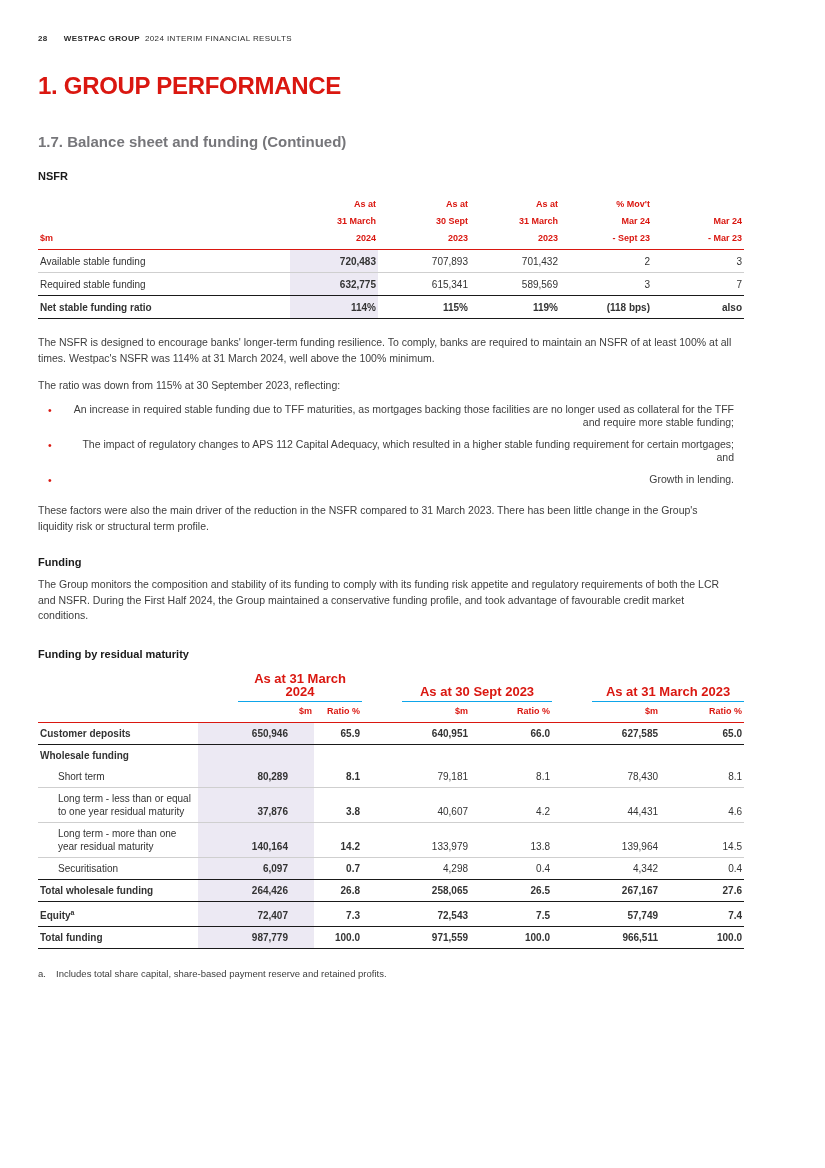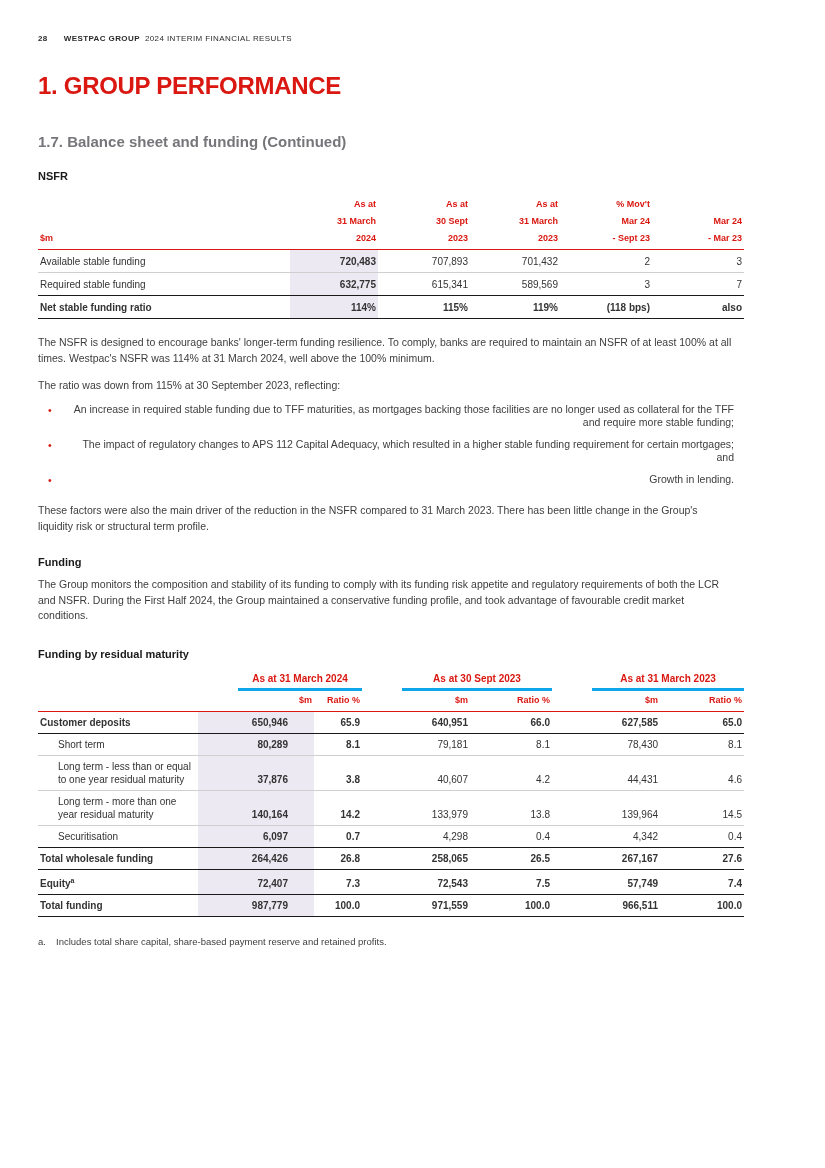--- a/index.html
+++ b/index.html
@@ -38,21 +38,21 @@
   
   .body-text { font-size:10.5px; line-height:15.5px; color:#3d3d3d; margin-top:12px; }
   .bullet { display:flex; margin-top:9px; }
   .bullet .dot { flex:0 0 28px; padding-left:10px; color:#DA1710; font-size:10.5px; line-height:15.5px; }
   .bullet .btxt { flex:1; font-size:10.5px; line-height:13px; color:#3d3d3d;text-align:right; }
 
   
   .t2 { margin-top:10px; }
   .t2 th, .t2 td { vertical-align:bottom; }
   .t2 .grp { padding:0; }
-  .t2 .grp > div { margin-left:40px; border-bottom:3px solid #0ea5e9; text-align:center; color:#DA1710; font-weight:bold; font-size:10px; padding:2px 0 3px; }
+  .t2 .grp > div { margin-left:40px; border-bottom:1px solid #0ea5e9; text-align:center; color:#DA1710; font-weight:bold; font-size:13px; padding:2px 0 3px; }
   .t2 .srow th { color:#DA1710; font-weight:bold; font-size:9px; text-align:right; padding:3px 2px 4px; }
   .t2 .srow { border-bottom:1.5px solid #DA1710; }
   .t2 td { padding-top:4px; padding-bottom:4px; }
   .t2 .ind { padding-left:20px; }
   .t2 .pr { padding-right:26px; }
   sup { font-size:7px; }
 
   .footnote { display:flex; margin-top:18px; font-size:9.5px; line-height:13px; color:#3d3d3d; }
   .footnote .fmark { flex:0 0 18px; }
 </style>
@@ -193,20 +193,29 @@
 
     <tr class="bold bb-dark">
       <td class="lbl">Customer deposits</td>
       <td class="num hl pr">650,946</td>
       <td class="num">65.9</td>
       <td class="num">640,951</td>
       <td class="num">66.0</td>
       <td class="num">627,585</td>
       <td class="num">65.0</td>
     </tr>
+    <tr class="bold">
+      <td class="lbl">Wholesale funding</td>
+      <td class="hl pr"></td>
+      <td></td>
+      <td></td>
+      <td></td>
+      <td></td>
+      <td></td>
+    </tr>
     <tr class="bb-light">
       <td class="lbl ind">Short term</td>
       <td class="num hl pr b">80,289</td>
       <td class="num b">8.1</td>
       <td class="num">79,181</td>
       <td class="num">8.1</td>
       <td class="num">78,430</td>
       <td class="num">8.1</td>
     </tr>
     <tr class="bb-light">

